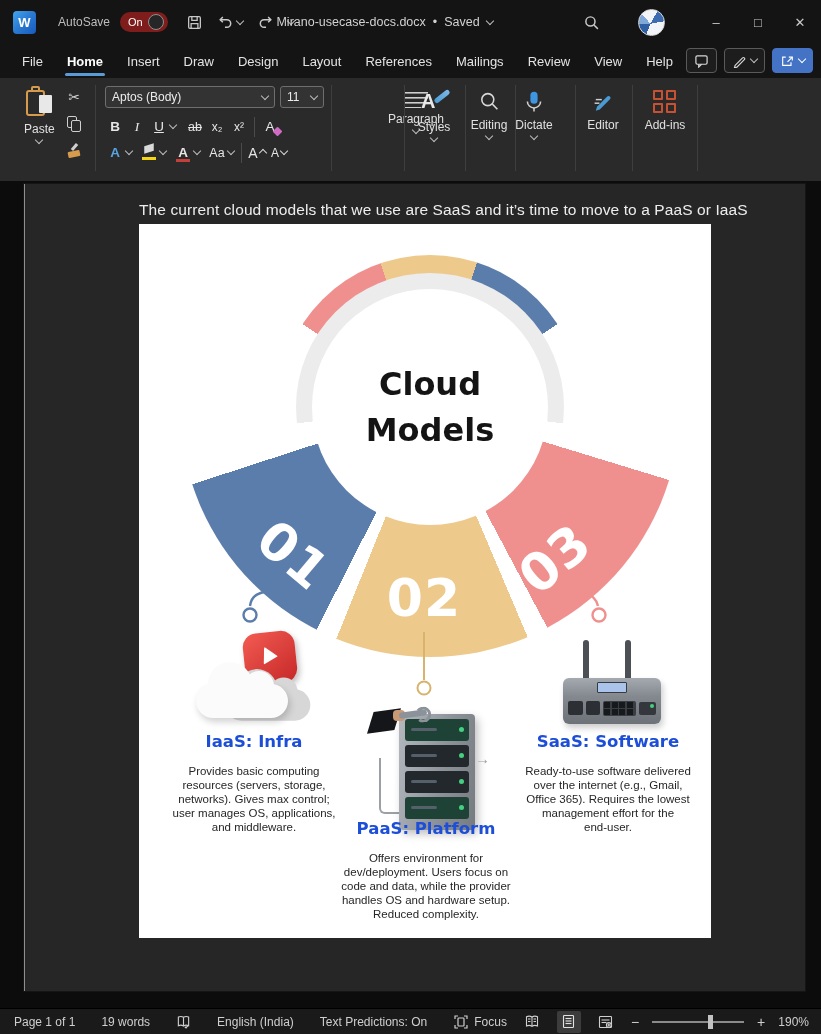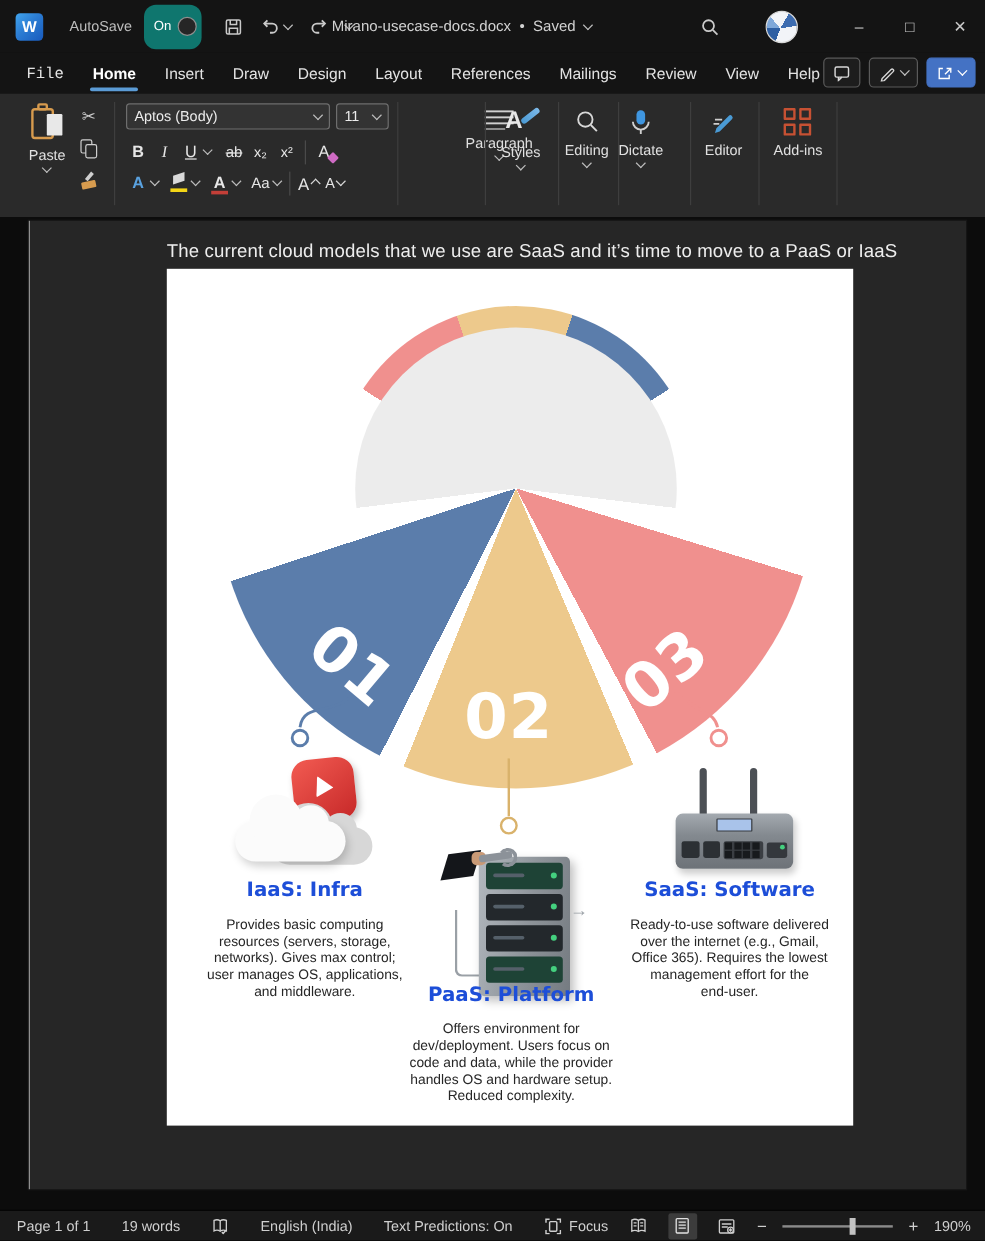--- a/index.html
+++ b/index.html
@@ -9,21 +9,21 @@
     background:#0c0c0c; font-family:"Liberation Sans", sans-serif;
     -webkit-font-smoothing:antialiased;
   }
   
   .titlebar { position:absolute; left:0; top:0; width:821px; height:44px;
     background:#141414; display:flex; align-items:center; color:#c9c9c9; font-size:12px; }
   .word-logo { width:23px; height:23px; margin-left:13px; border-radius:4px;
     background:linear-gradient(135deg,#41a5ee 0%,#2b7cd3 45%,#185abd 100%);
     color:#fff; font-weight:bold; font-size:13px; display:flex; align-items:center; justify-content:center; }
   .autosave { margin-left:22px; color:#bdbdbd; }
-  .toggle { margin-left:10px; width:48px; height:37px; border-radius:10px; background:#0f766e;
+  .toggle { margin-left:10px; width:48px; height:20px; border-radius:10px; background:#7f1d1d;
     display:flex; align-items:center; cursor:pointer; }
   .toggle .on-label { color:#fff; font-size:11px; margin-left:8px; }
   .toggle .knob { width:16px; height:16px; border-radius:50%; background:#262626; margin-left:5px; border:1px solid #8f8f8f; }
   .qat { display:flex; align-items:center; gap:14px; margin-left:18px; }
   .qat .btn { display:flex; align-items:center; gap:3px; cursor:pointer; }
   .chev { width:6px; height:6px; border-right:1.4px solid #bdbdbd; border-bottom:1.4px solid #bdbdbd;
     transform:rotate(45deg); display:inline-block; margin-top:-3px; }
   .title-center { position:absolute; left:50%; transform:translateX(-62%); display:flex; align-items:center; gap:7px;
     color:#d2d2d2; font-size:12.5px; white-space:nowrap; }
   .tb-right { position:absolute; right:0; top:0; height:44px; display:flex; align-items:center; }
@@ -32,21 +32,21 @@
     background:
       conic-gradient(from 200deg at 45% 55%, #2e5fa3 0 70deg, #7fa8d9 70deg 120deg, #f2f4f8 120deg 190deg, #3d6cb0 190deg 240deg, #f2f4f8 240deg 360deg);
     border:1px solid #d8d8d8; }
   .winctl { display:flex; }
   .winctl span { width:42px; height:44px; display:flex; align-items:center; justify-content:center;
     color:#c9c9c9; font-size:13px; cursor:pointer; }
   
   .tabrow { position:absolute; left:0; top:44px; width:821px; height:34px; background:#141414;
     display:flex; align-items:center; color:#e3e3e3; font-size:13px; }
   .tab { padding:0 12px; height:34px; display:flex; align-items:center; position:relative; cursor:pointer; }
-  .tab:first-child { margin-left:10px;font-family:Liberation Mono, monospace; }
+  .tab:first-child { margin-left:10px; }
   .tab.active { color:#fff; font-weight:bold; }
   .tab.active::after { content:""; position:absolute; left:10px; right:10px; bottom:2px; height:3px;
     border-radius:2px; background:var(--tab_underline,#5b9bd5); }
   .tabrow-right { position:absolute; right:8px; top:48px; display:flex; gap:7px; align-items:center; }
   .mini-btn { height:25px; border:1px solid #5a5a5a; border-radius:4px; background:#1d1d1d;
     display:flex; align-items:center; justify-content:center; gap:4px; padding:0 7px; cursor:pointer; }
   .mini-btn.share { background:var(--accent,#4472c4); border-color:var(--accent,#4472c4); }
   
   .ribbon { position:absolute; left:0; top:78px; width:821px; height:103px; background:#2a2a2a;
     color:#d8d8d8; font-size:12px; }
@@ -427,20 +427,22 @@
   </div>
 
   <div class="canvas">
     <div class="page">
       <div class="doc-heading">The current cloud models that we use are SaaS and it’s time to move to a PaaS or IaaS</div>
 
       <div class="image-block">
         <div class="fan"></div>
         <div class="top-arc"></div>
         <div class="gray-ring"></div>
+        <div class="center-circle">Cloud
+Models</div>
 
         <svg class="connectors" width="572" height="714" viewBox="0 0 572 714">
           <path d="M158 352 C 140 374, 114 360, 111 382" fill="none" stroke="#5B7DAB" stroke-width="2.4"></path>
           <circle cx="111" cy="391" r="6.5" fill="#fff" stroke="#5B7DAB" stroke-width="2.4"></circle>
           <path d="M285 408 L285 456" fill="none" stroke="#D9B26B" stroke-width="2"></path>
           <circle cx="285" cy="464" r="6.5" fill="#fff" stroke="#D9B26B" stroke-width="2"></circle>
           <path d="M424 352 C 444 372, 456 368, 459 382" fill="none" stroke="#F0908E" stroke-width="2.4"></path>
           <circle cx="460" cy="391" r="6.5" fill="#fff" stroke="#F0908E" stroke-width="2.4"></circle>
         </svg>
 

